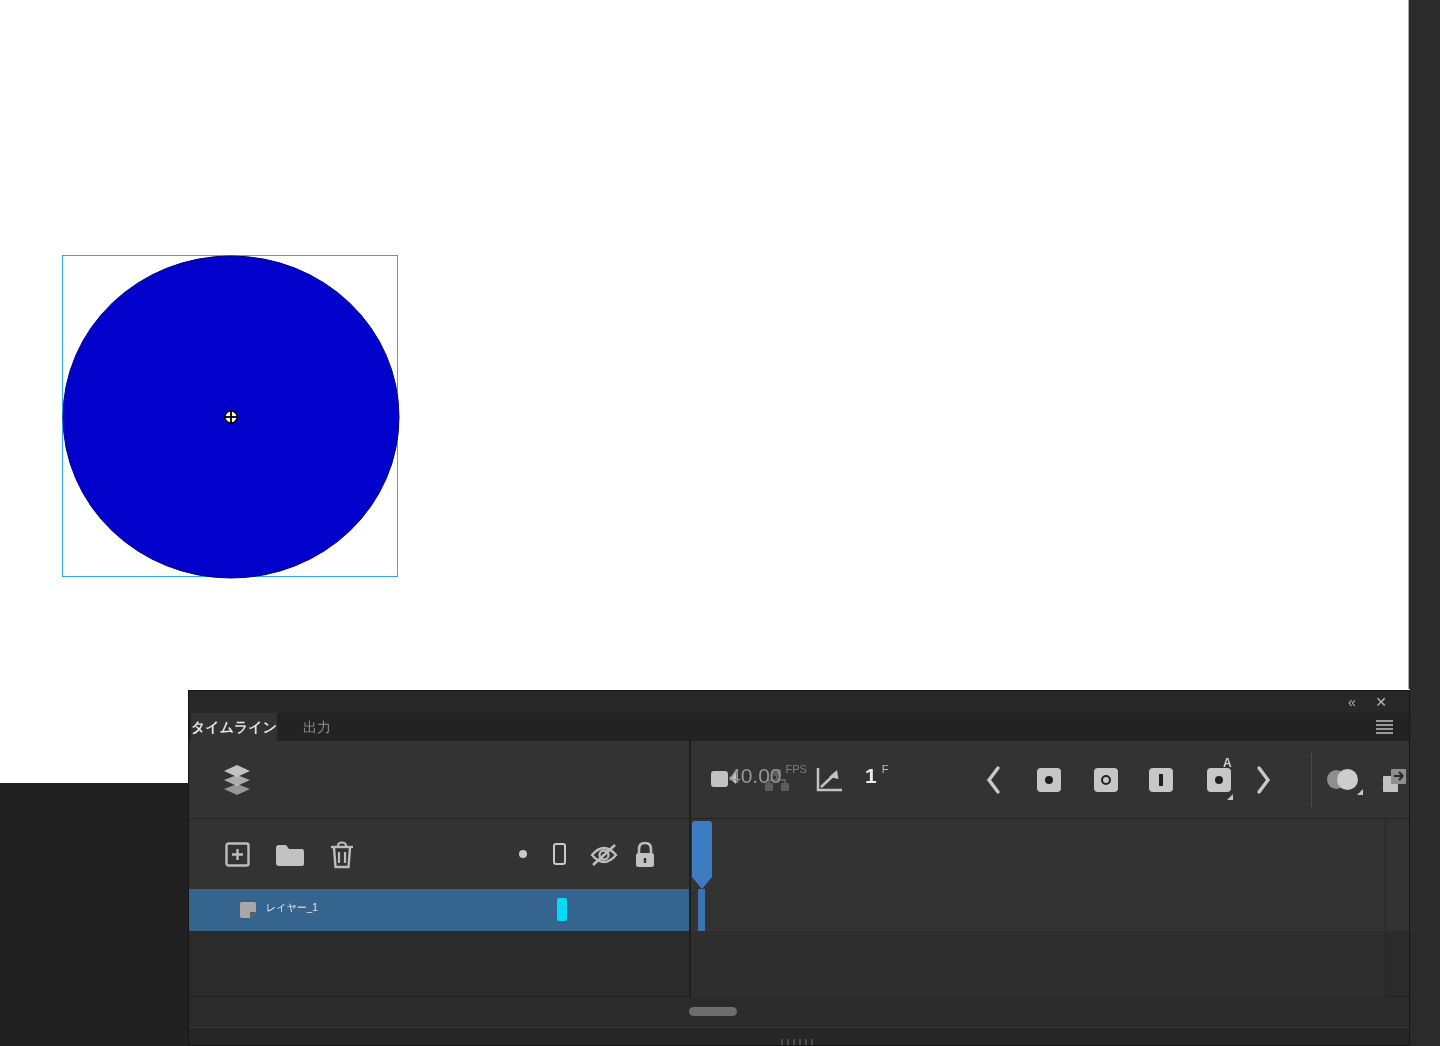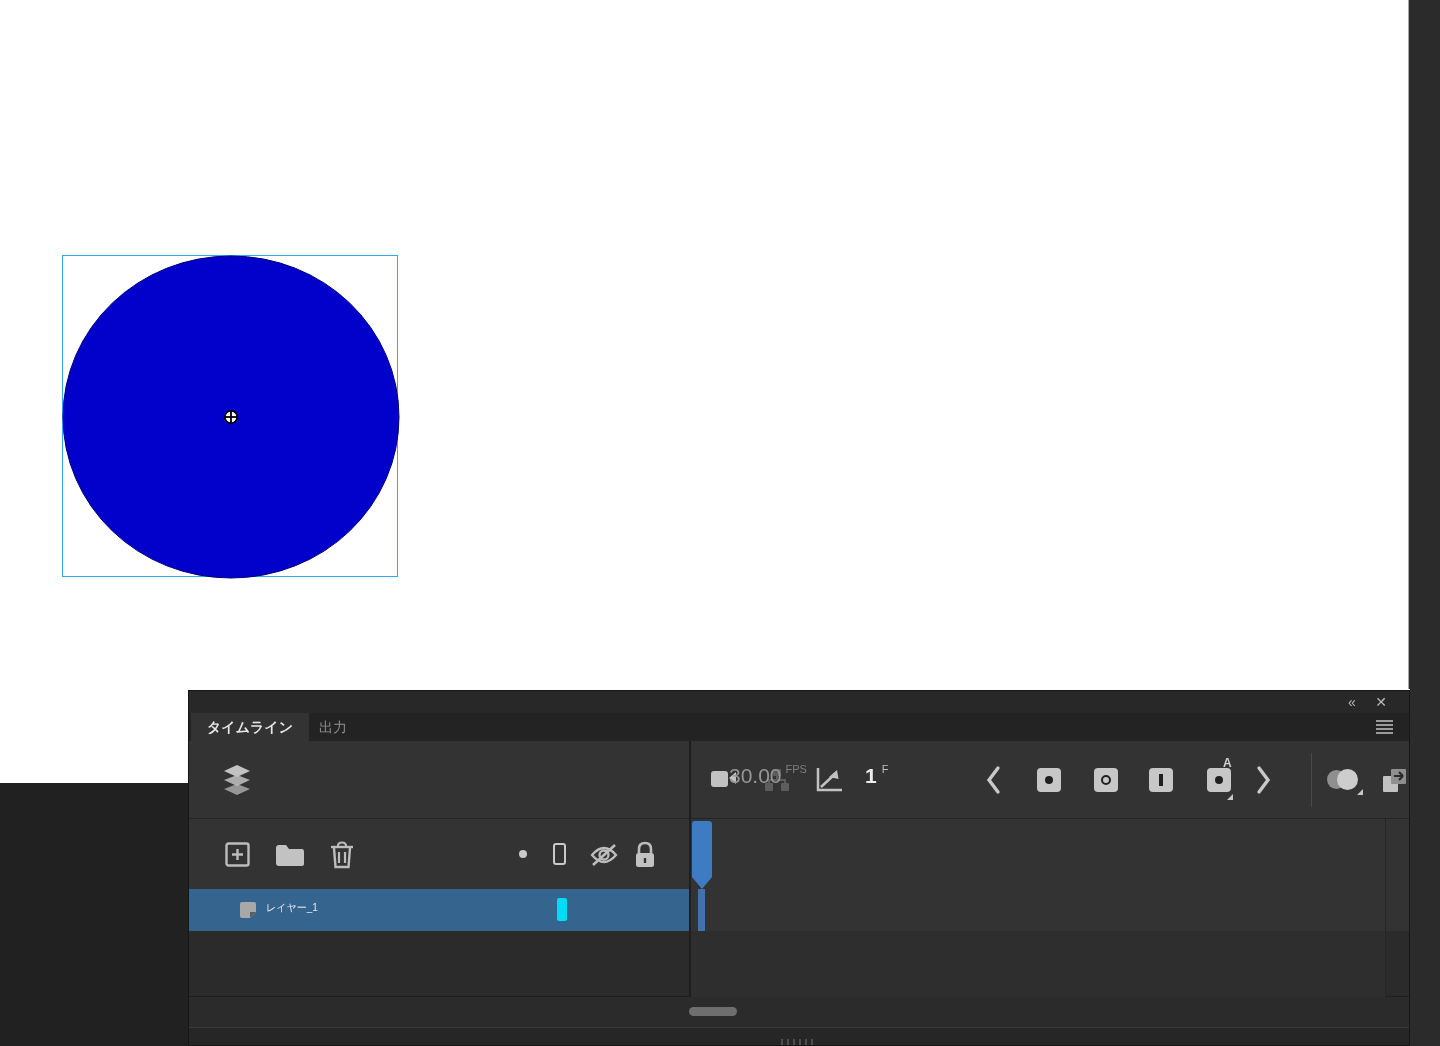--- a/index.html
+++ b/index.html
@@ -23,21 +23,21 @@
                   border-top:10px solid #ffffff; border-left:10px solid transparent; }
 
   .titlebar { position:absolute; left:0; top:0; width:100%; height:22px; background:#282828; }
   .titlebar .tb-btn { position:absolute; top:2px; width:20px; height:18px; text-align:center;
                       color:#b9b9b9; font-size:14px; line-height:18px; cursor:pointer; }
   .btn-collapse { right:48px; letter-spacing:-2px; }
   .btn-close { right:18px; font-size:13px; }
 
   .tabbar { position:absolute; left:0; top:22px; width:100%; height:28px; background:#232323;
             border-bottom:1px solid #232323; }
-  .tab { position:absolute; top:0; height:28px; line-height:28px; padding:0 16px;
+  .tab { position:absolute; top:0; height:28px; line-height:28px; padding:0 0;
          font-size:14px; color:#8f8f8f; cursor:pointer; }
   .tab.active { background:#333333; color:#e6e6e6; font-weight:bold; left:2px; }
   .tab.inactive { left:114px; }
   .hamburger { position:absolute; right:16px; top:7px; width:17px; height:14px; cursor:pointer; }
   .hamburger i { display:block; height:2px; background:#9a9a9a; margin-bottom:2px; }
 
   .toolbar { position:absolute; left:0; top:50px; width:100%; height:78px; background:#333333;
              border-bottom:1px solid #242424; }
   .col-divider { position:absolute; left:500px; top:50px; width:2px; height:256px; background:#1f1f1f; }
 
@@ -156,21 +156,21 @@
         <rect class="dim" x="16" y="14" width="8" height="8" rx="1"></rect>
         <path d="M12 7 V11 M4 14 V11 H20 V14" stroke="#5d5d5d" stroke-width="2" fill="none"></path>
       </svg>
       <svg class="icon-btn" style="left:626px; top:26px;" width="28" height="26" viewBox="0 0 28 26">
         <path d="M3 1 V23 H27" stroke="#c2c2c2" stroke-width="2.5" fill="none"></path>
         <path d="M6 20 L20 7" stroke="#c2c2c2" stroke-width="2.5" fill="none"></path>
         <path class="lt" d="M22 3 L23.5 12 L14 10 Z"></path>
       </svg>
 
       <div class="fps-block">
-        <span>30.00</span><span class="fps-unit">FPS</span>
+        <span>40.00</span><span class="fps-unit">FPS</span>
       </div>
       <div class="frame-block">
         <span>1</span><span class="frame-unit">F</span>
       </div>
 
       <svg class="chev" style="left:795px;" viewBox="0 0 18 30">
         <path d="M14 3 L5 15 L14 27" stroke="#c9c9c9" stroke-width="3.4" fill="none" stroke-linecap="round"></path>
       </svg>
       <div class="sq-btn" style="left:848px;">
         <span class="dot"></span>

